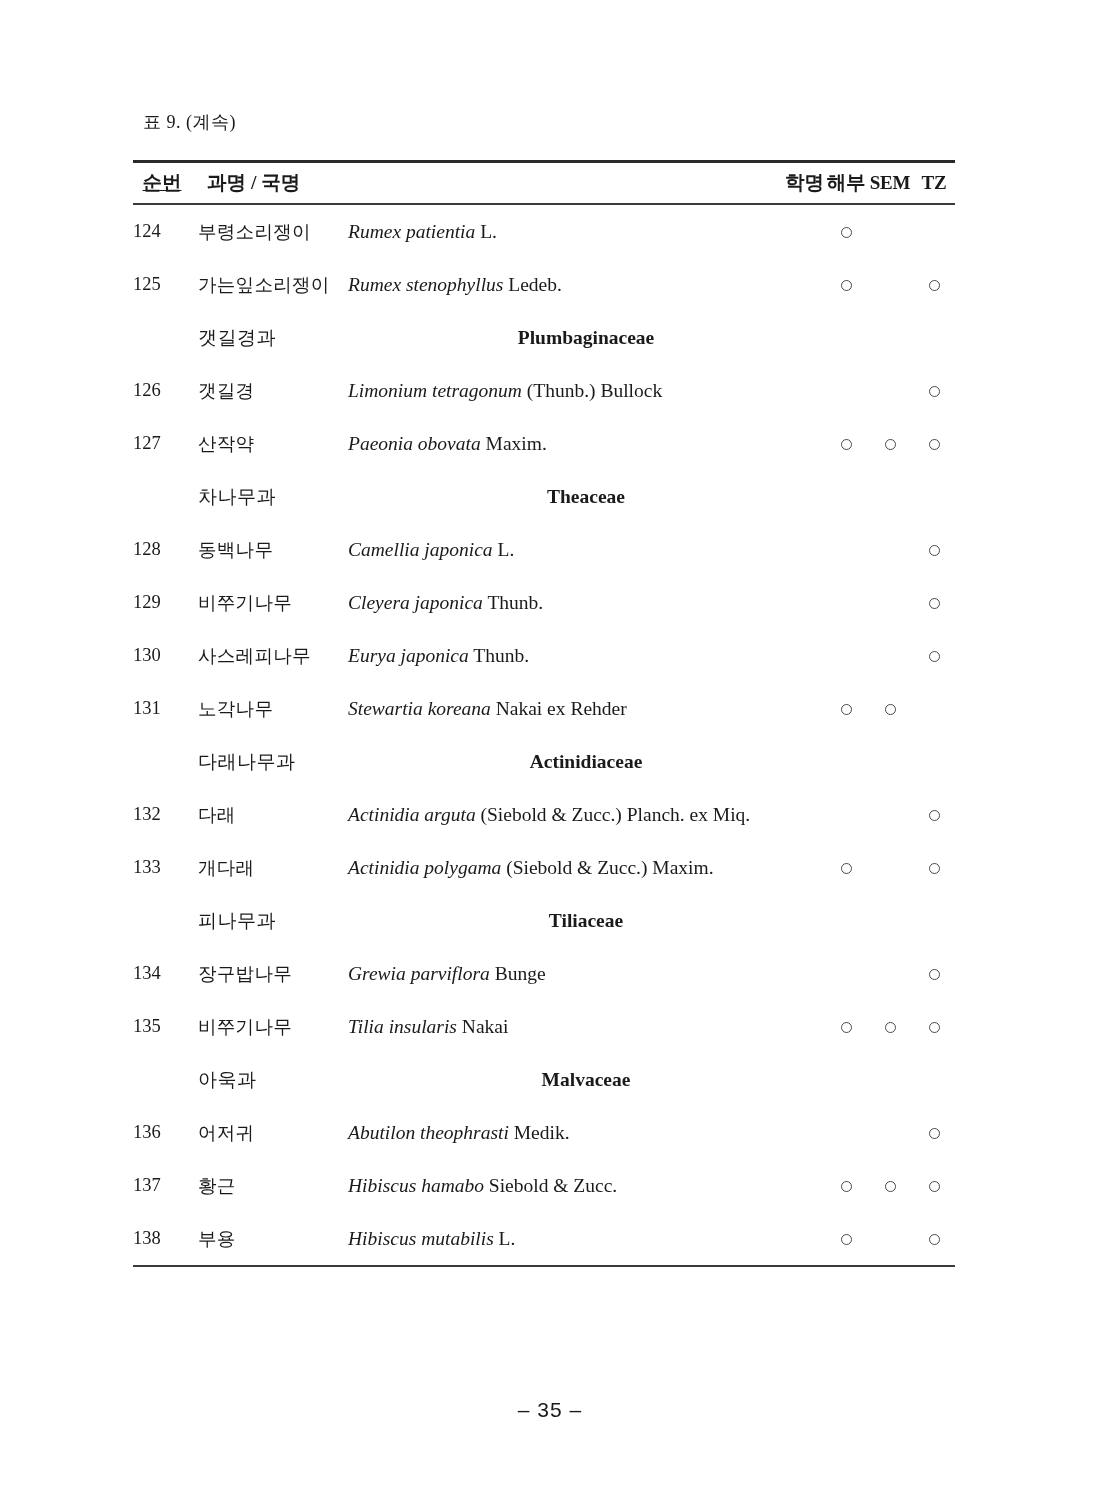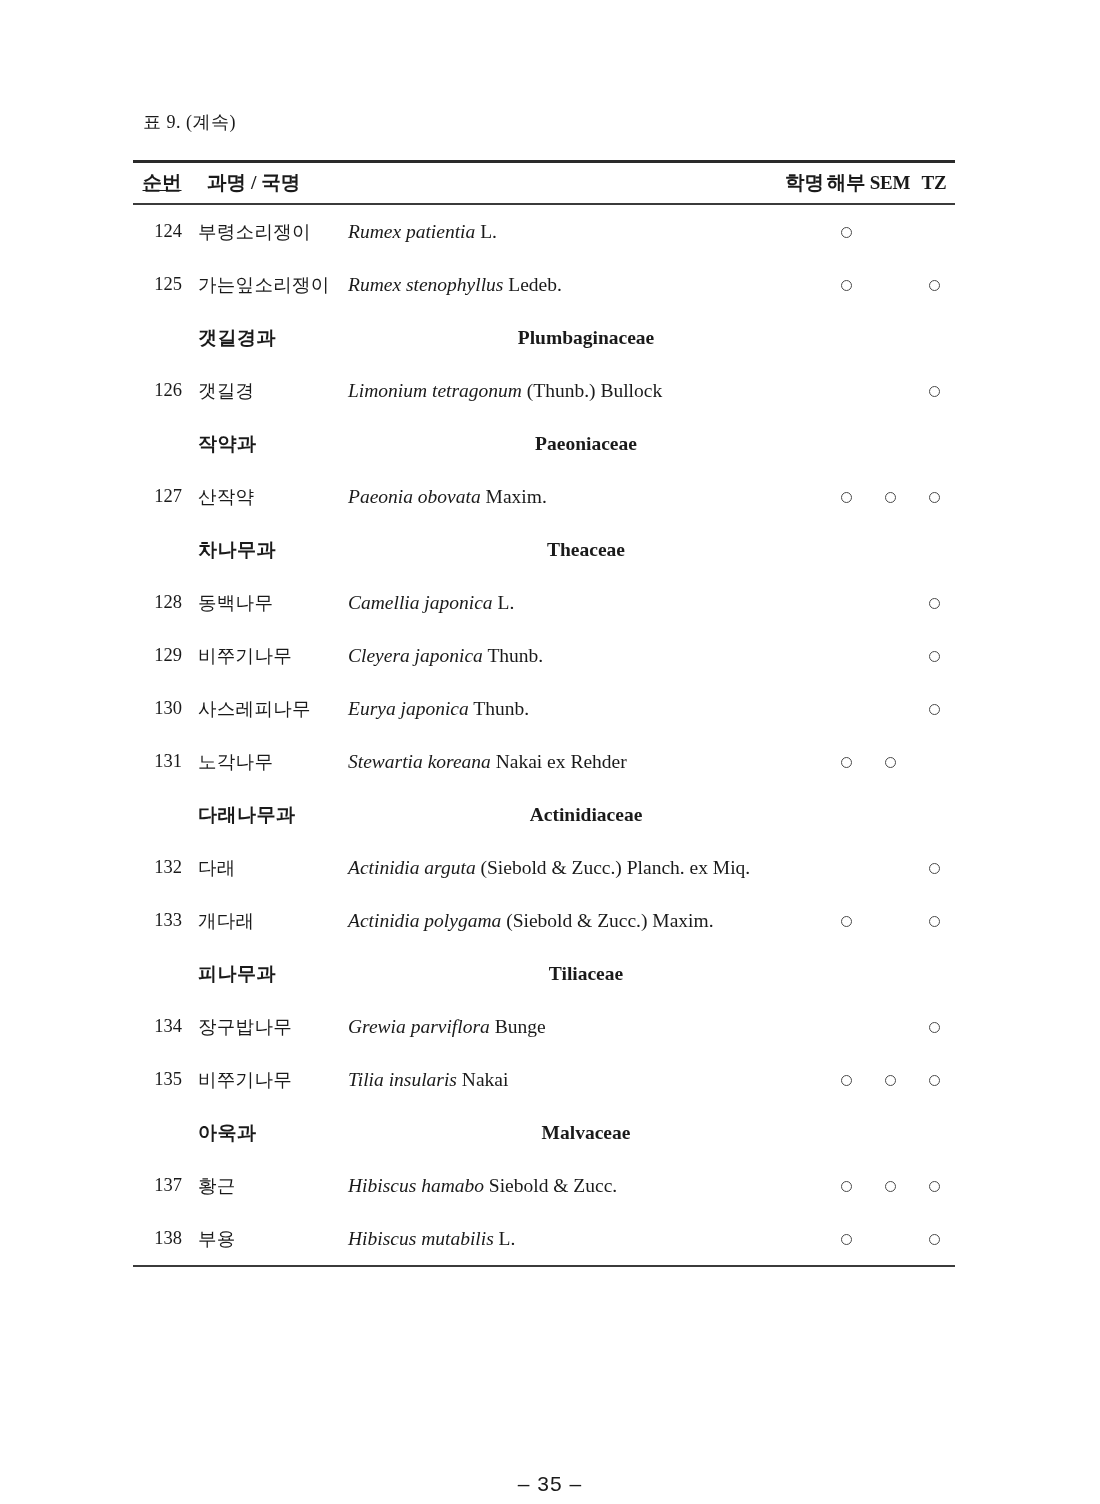--- a/index.html
+++ b/index.html
@@ -83,21 +83,20 @@
 
   
   tbody td {
     padding: 0;
     font-size: 19px;
     height: 53px;
     vertical-align: middle;
     white-space: nowrap;
   }
   td.num {
-    text-align: right;
     padding-right: 9px;
     font-size: 18.5px;
   }
   td.kor {
     text-align: left;
     padding-left: 7px;
     font-size: 18.5px;
     letter-spacing: 0.3px;
     margin-left: 25px;
   }
@@ -107,21 +106,21 @@
     font-size: 19.5px;
   }
   td.mark {
     text-align: center;
     font-size: 14px;
     color: #2a2a2a;
   }
 
   
   tr.family td.kor {
-    font-weight: bold;
+    font-weight: normal;
     font-size: 19px;
     letter-spacing: 0.5px;
   }
   tr.family td.sci {
     font-weight: bold;
     font-size: 19.5px;
     font-style: normal;
     text-align: center;
   }
   tr.family td { height: 53px; }
@@ -136,21 +135,21 @@
     border: 1.4px solid #4a4a4a;
     border-radius: 50%;
     box-sizing: border-box;
     vertical-align: middle;
   }
 
   
   .folio {
     position: absolute;
     left: 0;
-    top: 1472px;
+    top: 1398px;
     width: 1100px;
     text-align: center;
     font-size: 21px;
     letter-spacing: 1px;
     font-family: "Liberation Sans", "DejaVu Sans", sans-serif;
   }
 </style>
 </head>
 <body>
 
@@ -219,28 +218,20 @@
             <td class="mark"></td>
           </tr>
           <tr class="entry">
             <td class="num">126</td>
             <td class="kor">갯길경</td>
             <td class="sci"><span class="sci-italic">Limonium tetragonum</span> <span class="sci-roman">(Thunb.) Bullock</span></td>
             <td class="mark"></td>
             <td class="mark"></td>
             <td class="mark"><span class="circle"></span></td>
           </tr>
-          <tr class="family">
-            <td class="num"></td>
-            <td class="kor">작약과</td>
-            <td class="sci"><span class="sci-italic"></span> <span class="sci-roman">Paeoniaceae</span></td>
-            <td class="mark"></td>
-            <td class="mark"></td>
-            <td class="mark"></td>
-          </tr>
           <tr class="entry">
             <td class="num">127</td>
             <td class="kor">산작약</td>
             <td class="sci"><span class="sci-italic">Paeonia obovata</span> <span class="sci-roman">Maxim.</span></td>
             <td class="mark"><span class="circle"></span></td>
             <td class="mark"><span class="circle"></span></td>
             <td class="mark"><span class="circle"></span></td>
           </tr>
           <tr class="family">
             <td class="num"></td>
@@ -332,20 +323,28 @@
           </tr>
           <tr class="family">
             <td class="num"></td>
             <td class="kor">아욱과</td>
             <td class="sci"><span class="sci-italic"></span> <span class="sci-roman">Malvaceae</span></td>
             <td class="mark"></td>
             <td class="mark"></td>
             <td class="mark"></td>
           </tr>
           <tr class="entry">
+            <td class="num">136</td>
+            <td class="kor">어저귀</td>
+            <td class="sci"><span class="sci-italic">Abutilon theophrasti</span> <span class="sci-roman">Medik.</span></td>
+            <td class="mark"></td>
+            <td class="mark"></td>
+            <td class="mark"><span class="circle"></span></td>
+          </tr>
+          <tr class="entry">
             <td class="num">137</td>
             <td class="kor">황근</td>
             <td class="sci"><span class="sci-italic">Hibiscus hamabo</span> <span class="sci-roman">Siebold &amp; Zucc.</span></td>
             <td class="mark"><span class="circle"></span></td>
             <td class="mark"><span class="circle"></span></td>
             <td class="mark"><span class="circle"></span></td>
           </tr>
           <tr class="entry">
             <td class="num">138</td>
             <td class="kor">부용</td>

